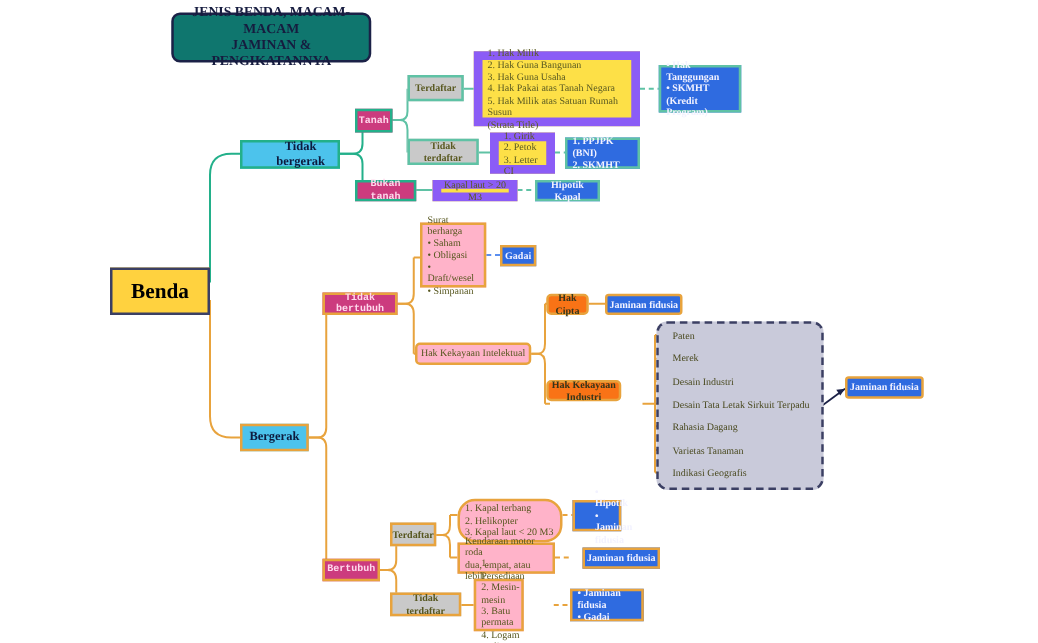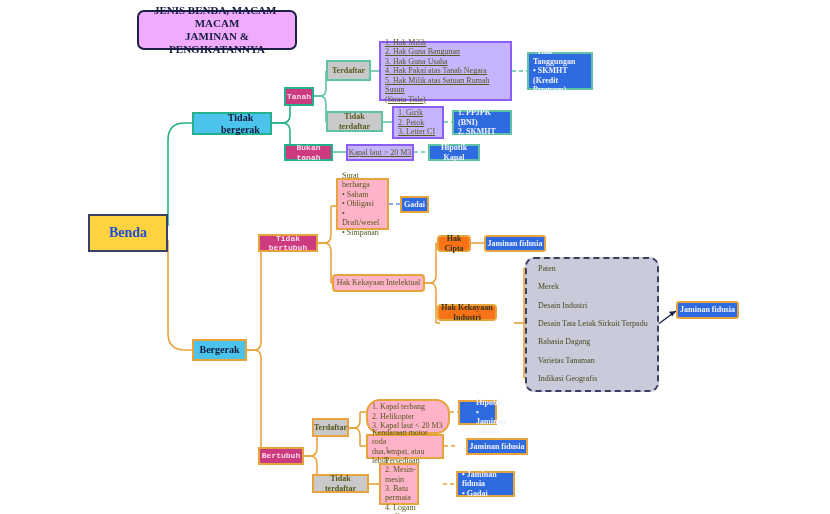--- a/index.html
+++ b/index.html
@@ -6,34 +6,34 @@
   body{width:830px;height:514px;position:relative;overflow:hidden;
        font-family:"Liberation Serif","DejaVu Serif",serif;}
   #canvas{position:absolute;inset:0;}
   svg.links{position:absolute;left:0;top:0;width:830px;height:514px;pointer-events:none;}
   .node{position:absolute;box-sizing:border-box;display:flex;align-items:center;
         justify-content:center;text-align:center;line-height:1.18;}
   .node.left{justify-content:flex-start;text-align:left;}
   .lines{display:block;white-space:pre-line;}
 
   
-  .title-box{background:#f0abfc;border:2px solid #1b2147;border-radius:7px;
+  .title-box{background:#0f766e;border:2px solid #1b2147;border-radius:7px;
              color:#161c3f;font-weight:bold;font-size:11px;padding:6px 8px;}
-  .root-box{background:#ffd23f;border:2px solid #3b3f63;color:#1d4ed8;
-            font-weight:bold;font-size:14px;}
+  .root-box{background:#ffd23f;border:2px solid #3b3f63;color:#000000;
+            font-weight:bold;font-size:17px;}
   .cyan-box{background:#4cc3ec;border:2px solid #e8a33d;color:#0d1b3e;
             font-weight:bold;font-size:10px;}
   .cyan-box.green-bd{border-color:#23b08a;padding-left:17px;}
   .magenta-box{background:#cc3b7e;border:2px solid #23b08a;color:#ffd9ec;
                font-weight:bold;font-size:8px;font-family:Liberation Mono, monospace;}
   .magenta-box.or{border-color:#e8a33d;}
   .grey-box{background:#c9c9c9;border:2px solid #5fc2a5;color:#5a5a22;
             font-weight:bold;font-size:8px;align-items:center;}
   .grey-box.or{border-color:#e8a33d;color:#56561f;}
-  .pink-box{background:#c4b5fd;border:2px solid #8b5cf6;color:#5a5a22;font-size:8px;text-decoration:underline;}
+  .pink-box{background:#fde047;border:7px solid #8b5cf6;color:#5a5a22;font-size:8px;}
   .pink-soft{background:#ffb3c9;border:2px solid #e8a33d;color:#57571f;font-size:8px;}
   .blue-box{background:#2f6be0;border:2px solid #5fc2a5;color:#f2f2ff;
             font-weight:bold;font-size:8px;}
   .blue-box.or{border-color:#e8a33d;}
   .green-box{background:#f97316;border:2px solid #e8a33d;color:#35351a;
              font-weight:bold;font-size:8px;}
   .dashed-panel{background:#c9cada;border:2px dashed #3b3f63;border-radius:9px;}
   .leaf-text{position:absolute;font-size:8px;color:#4a4a20;white-space:nowrap;}
 </style>
 </head>

